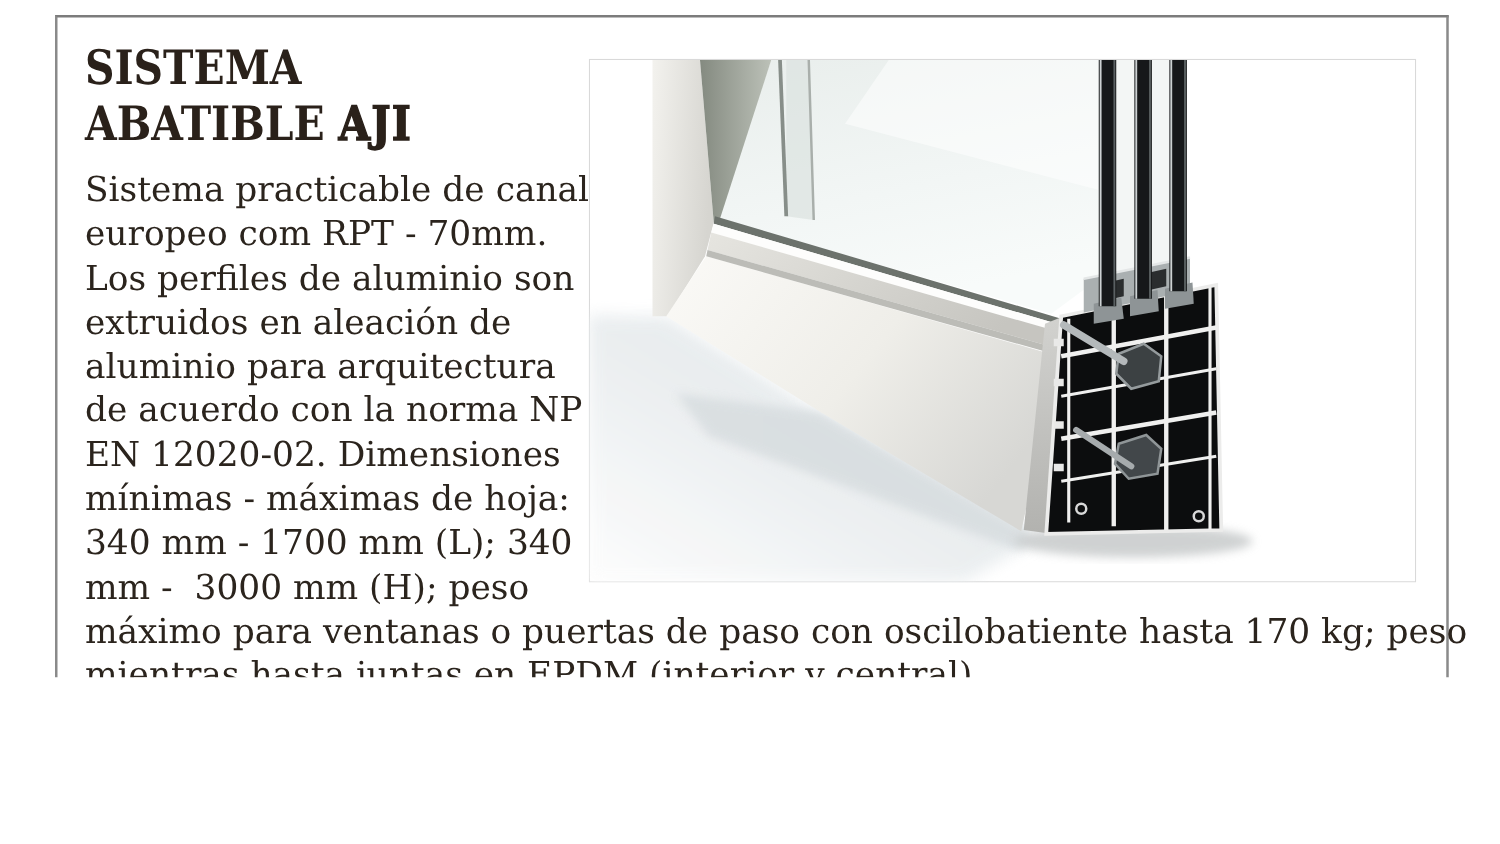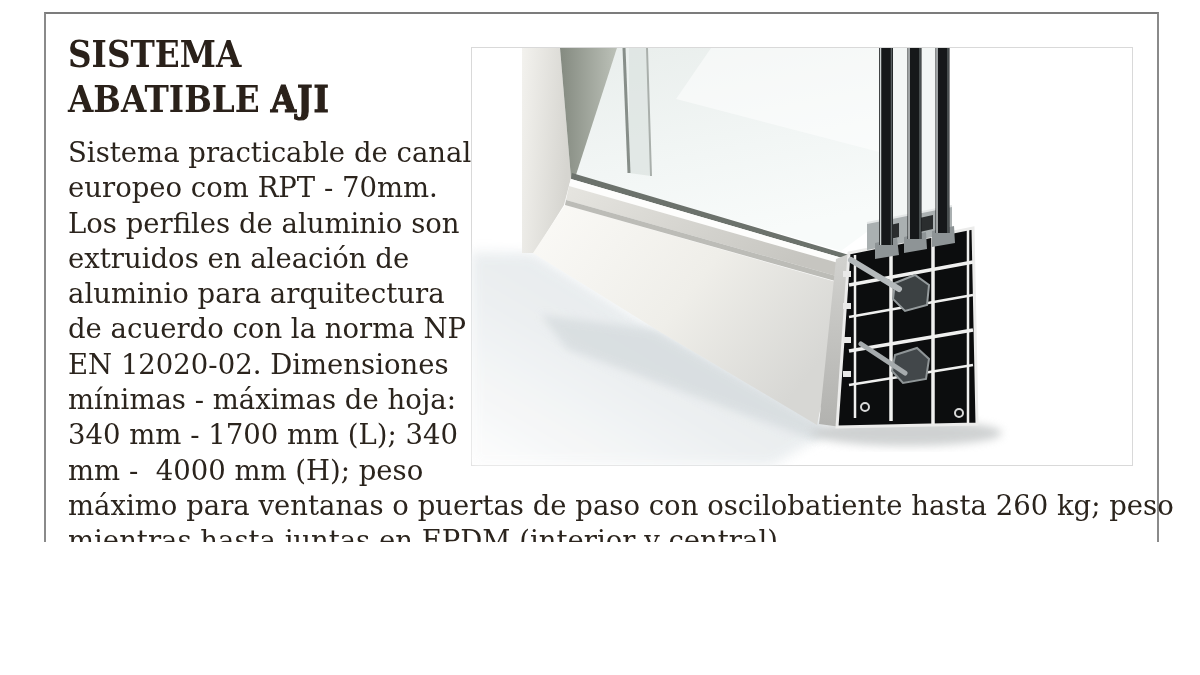--- a/index.html
+++ b/index.html
@@ -43,22 +43,22 @@
   <div class="body-text">
     <div class="bline">Sistema practicable de canal</div>
     <div class="bline">europeo com RPT - 70mm.</div>
     <div class="bline">Los perfiles de aluminio son</div>
     <div class="bline">extruidos en aleación de</div>
     <div class="bline">aluminio para arquitectura</div>
     <div class="bline">de acuerdo con la norma NP</div>
     <div class="bline">EN 12020-02. Dimensiones</div>
     <div class="bline">mínimas - máximas de hoja:</div>
     <div class="bline">340 mm - 1700 mm (L); 340</div>
-    <div class="bline">mm -  4000 mm (H); peso</div>
-    <div class="bline">máximo para ventanas o puertas de paso con oscilobatiente hasta 260 kg; peso</div>
+    <div class="bline">mm -  3000 mm (H); peso</div>
+    <div class="bline">máximo para ventanas o puertas de paso con oscilobatiente hasta 170 kg; peso</div>
     <div class="bline">mientras hasta juntas en EPDM (interior y central).</div>
   </div>
 
   <svg class="photo" viewBox="0 0 662 419" role="img" aria-label="Corte de perfil de aluminio abatible con doble acristalamiento">
     <defs>
       <linearGradient id="gJamb" x1="0" y1="0" x2="1" y2="0.25">
         <stop offset="0" stop-color="#f3f2ee"></stop>
           <stop offset="1" stop-color="#d6d5d0"></stop>
       </linearGradient>
       <linearGradient id="gWedge" x1="0" y1="0" x2="1" y2="0">

